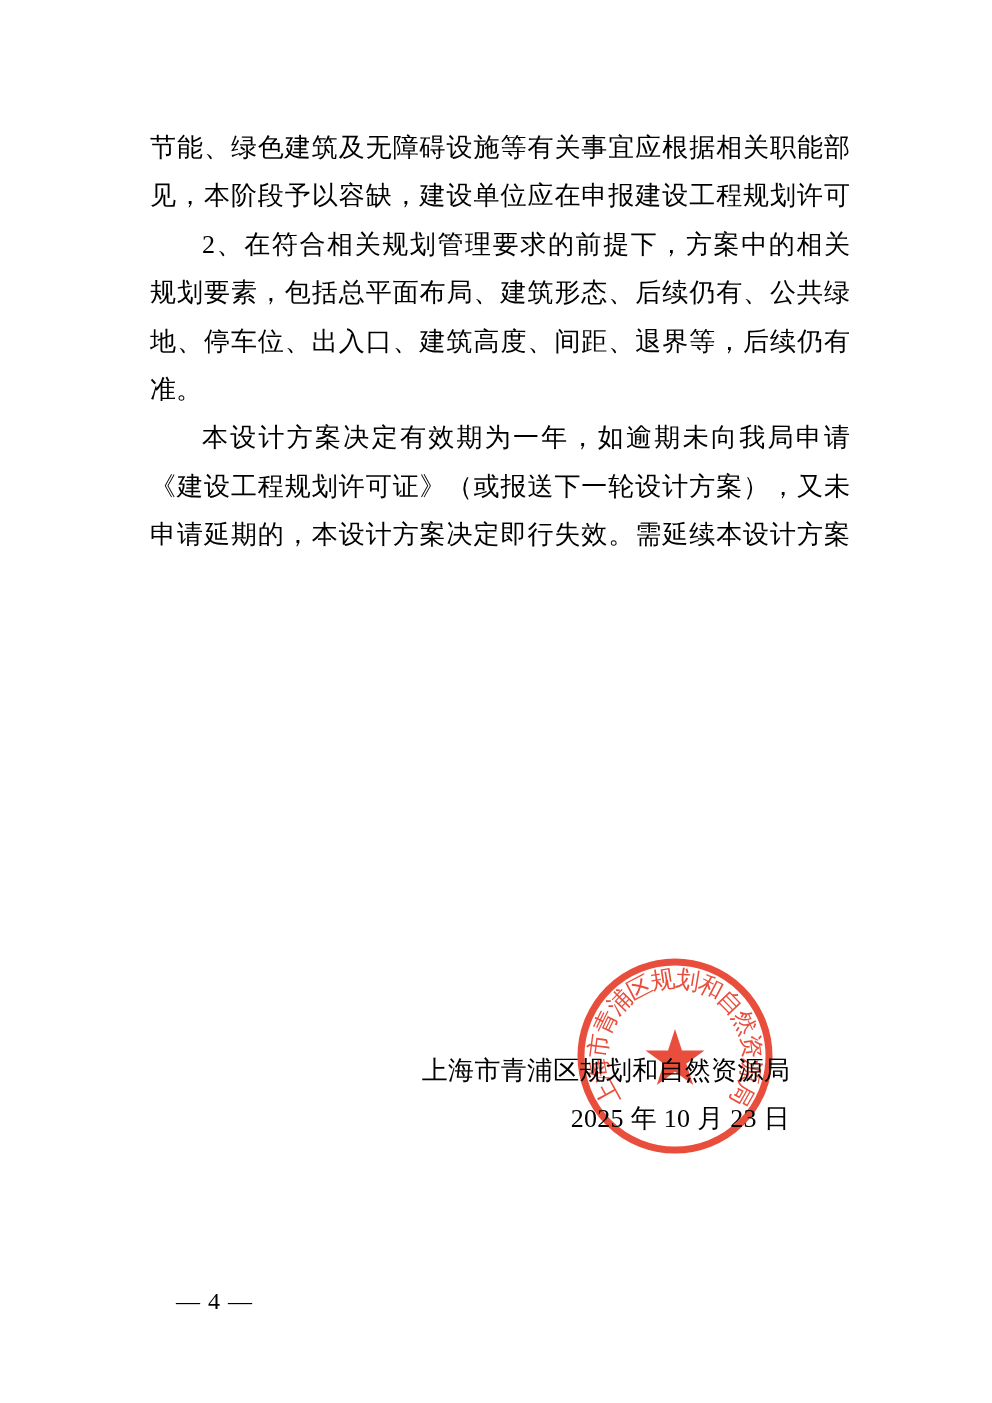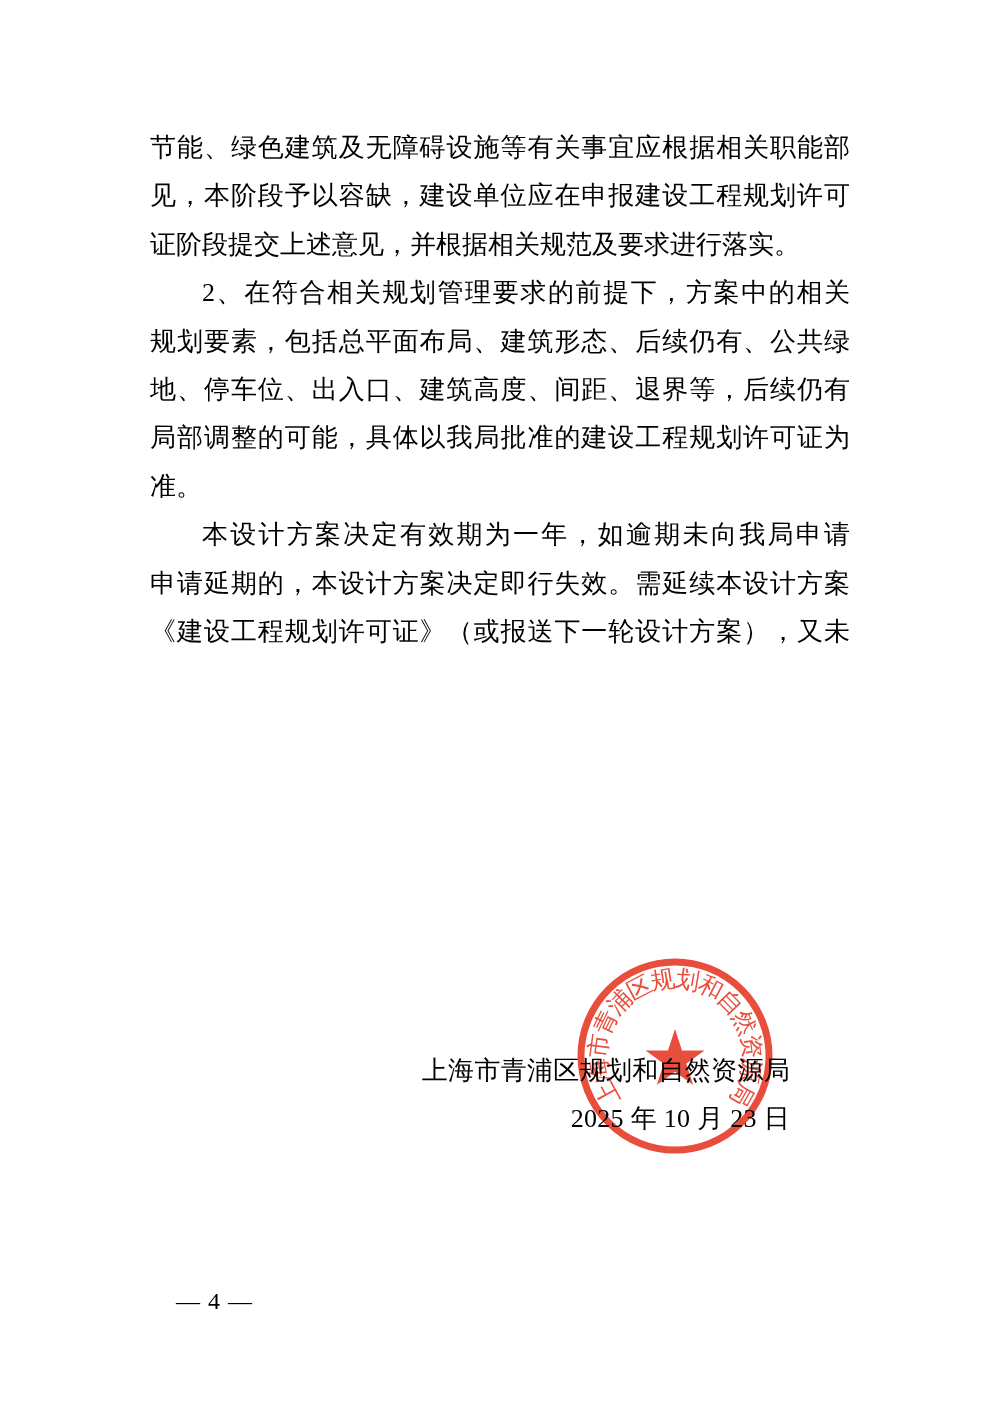--- a/index.html
+++ b/index.html
@@ -74,33 +74,31 @@
 </style>
 </head>
 <body>
 
 <div class="page">
 
   <div class="doc-body">
       <div>
         <div class="line full">节能、绿色建筑及无障碍设施等有关事宜应根据相关职能部</div>
         <div class="line full">见，本阶段予以容缺，建设单位应在申报建设工程规划许可</div>
-        <div class="line last">证阶段提交上述意见，并根据相关规范及要求进行落实。</div>
       </div>
       <div>
         <div class="line indent-full">2、在符合相关规划管理要求的前提下，方案中的相关</div>
         <div class="line full">规划要素，包括总平面布局、建筑形态、后续仍有、公共绿</div>
         <div class="line full">地、停车位、出入口、建筑高度、间距、退界等，后续仍有</div>
-        <div class="line full">局部调整的可能，具体以我局批准的建设工程规划许可证为</div>
         <div class="line last">准。</div>
       </div>
       <div>
         <div class="line indent-full">本设计方案决定有效期为一年，如逾期未向我局申请</div>
+        <div class="line full">《建设工程规划许可证》（或报送下一轮设计方案），又未</div>
         <div class="line full">申请延期的，本设计方案决定即行失效。需延续本设计方案</div>
-        <div class="line full">《建设工程规划许可证》（或报送下一轮设计方案），又未</div>
       </div>
     </div>
 
   <div class="signature-block">
     <div class="sig-line">上海市青浦区规划和自然资源局</div>
     <div class="sig-line">2025 年 10 月 23 日</div>
   </div>
 
   <div class="seal">
     <svg viewBox="0 0 220 220" xmlns="http://www.w3.org/2000/svg" xmlns:xlink="http://www.w3.org/1999/xlink">

